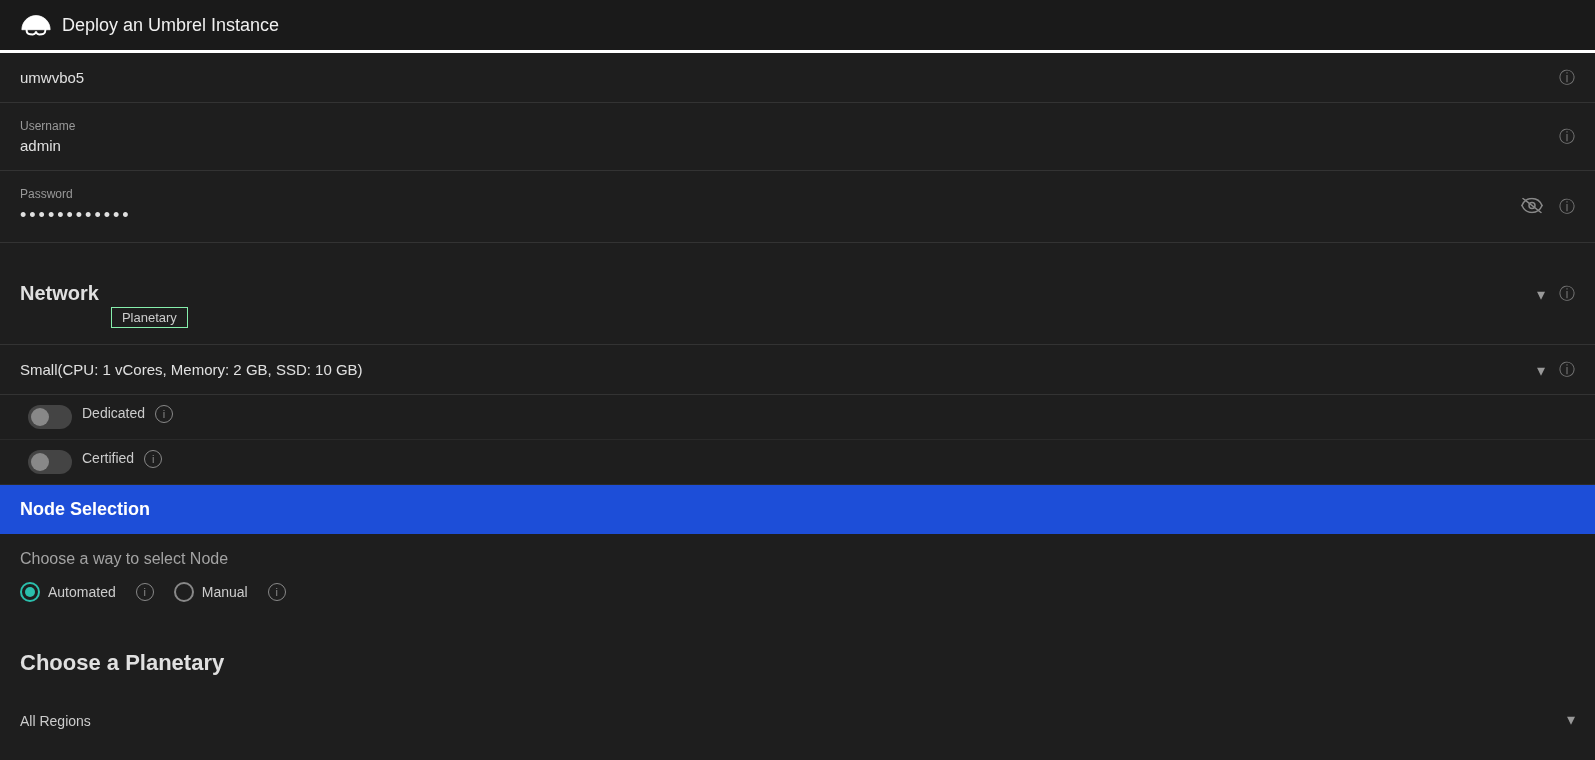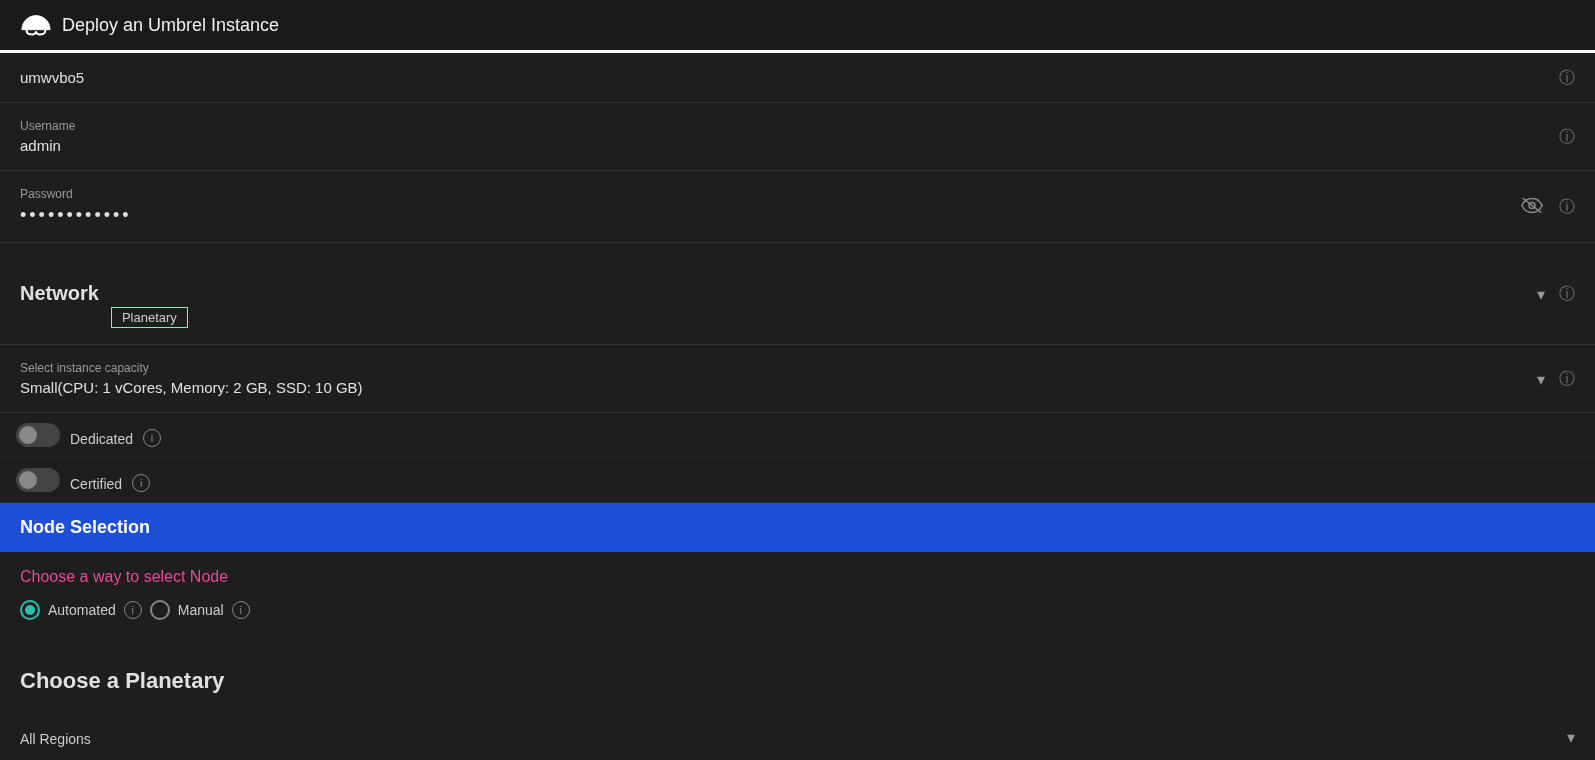--- a/index.html
+++ b/index.html
@@ -109,23 +109,23 @@
       font-size: 16px;
     }
 
     .capacity-section {
       border-bottom: 1px solid #333;
       padding: 16px 20px;
       position: relative;
     }
 
     .toggle-row {
-      padding: 10px 16px;
-      display: flex;
-      align-items: flex-end;
+      padding: 10px 28px;
+      display: flex;
+      align-items: flex-start;
       gap: 10px;
       border-bottom: 1px solid #2a2a2a;
     }
 
     .toggle-switch {
       width: 44px;
       height: 24px;
       background-color: #444;
       border-radius: 12px;
       position: relative;
@@ -171,28 +171,28 @@
       font-weight: 600;
       color: #fff;
     }
 
     .node-content {
       padding: 16px 20px;
     }
 
     .choose-label {
       font-size: 16px;
-      color: #ec4899;
+      color: #a3a3a3;
       margin-bottom: 14px;
     }
 
     .radio-row {
       display: flex;
       align-items: center;
-      gap: 8px;
+      gap: 20px;
       margin-bottom: 16px;
     }
 
     .radio-option {
       display: flex;
       align-items: center;
       gap: 8px;
       cursor: pointer;
     }
 
@@ -288,21 +288,20 @@
 </div>
 
 <div class="network-section">
   <span class="network-label">Network</span>
   <span class="network-badge">Planetary</span>
   <span class="dropdown-arrow">▾</span>
   <span class="info-icon">ⓘ</span>
 </div>
 
 <div class="capacity-section">
-  <div class="field-label">Select instance capacity</div>
   <div class="field-value">Small(CPU: 1 vCores, Memory: 2 GB, SSD: 10 GB)</div>
   <span style="position:absolute;right:50px;top:50%;transform:translateY(-50%);color:#999;font-size:16px;">▾</span>
   <span class="info-icon">ⓘ</span>
 </div>
 
 <div class="toggle-row">
   <div class="toggle-switch"></div>
   <span class="toggle-label">Dedicated</span>
   <div class="circle-info">i</div>
 </div>

